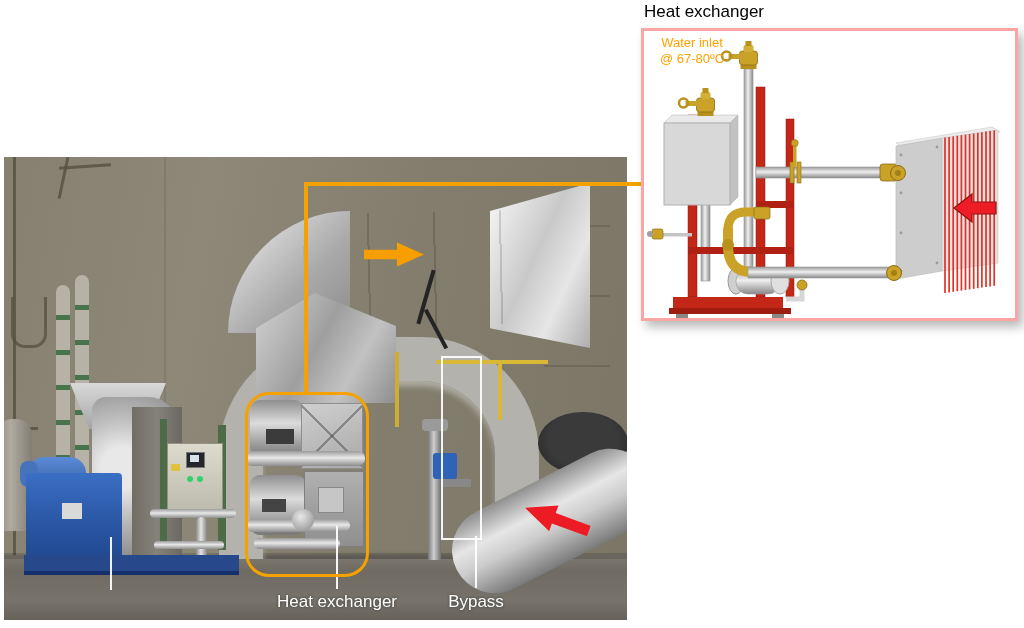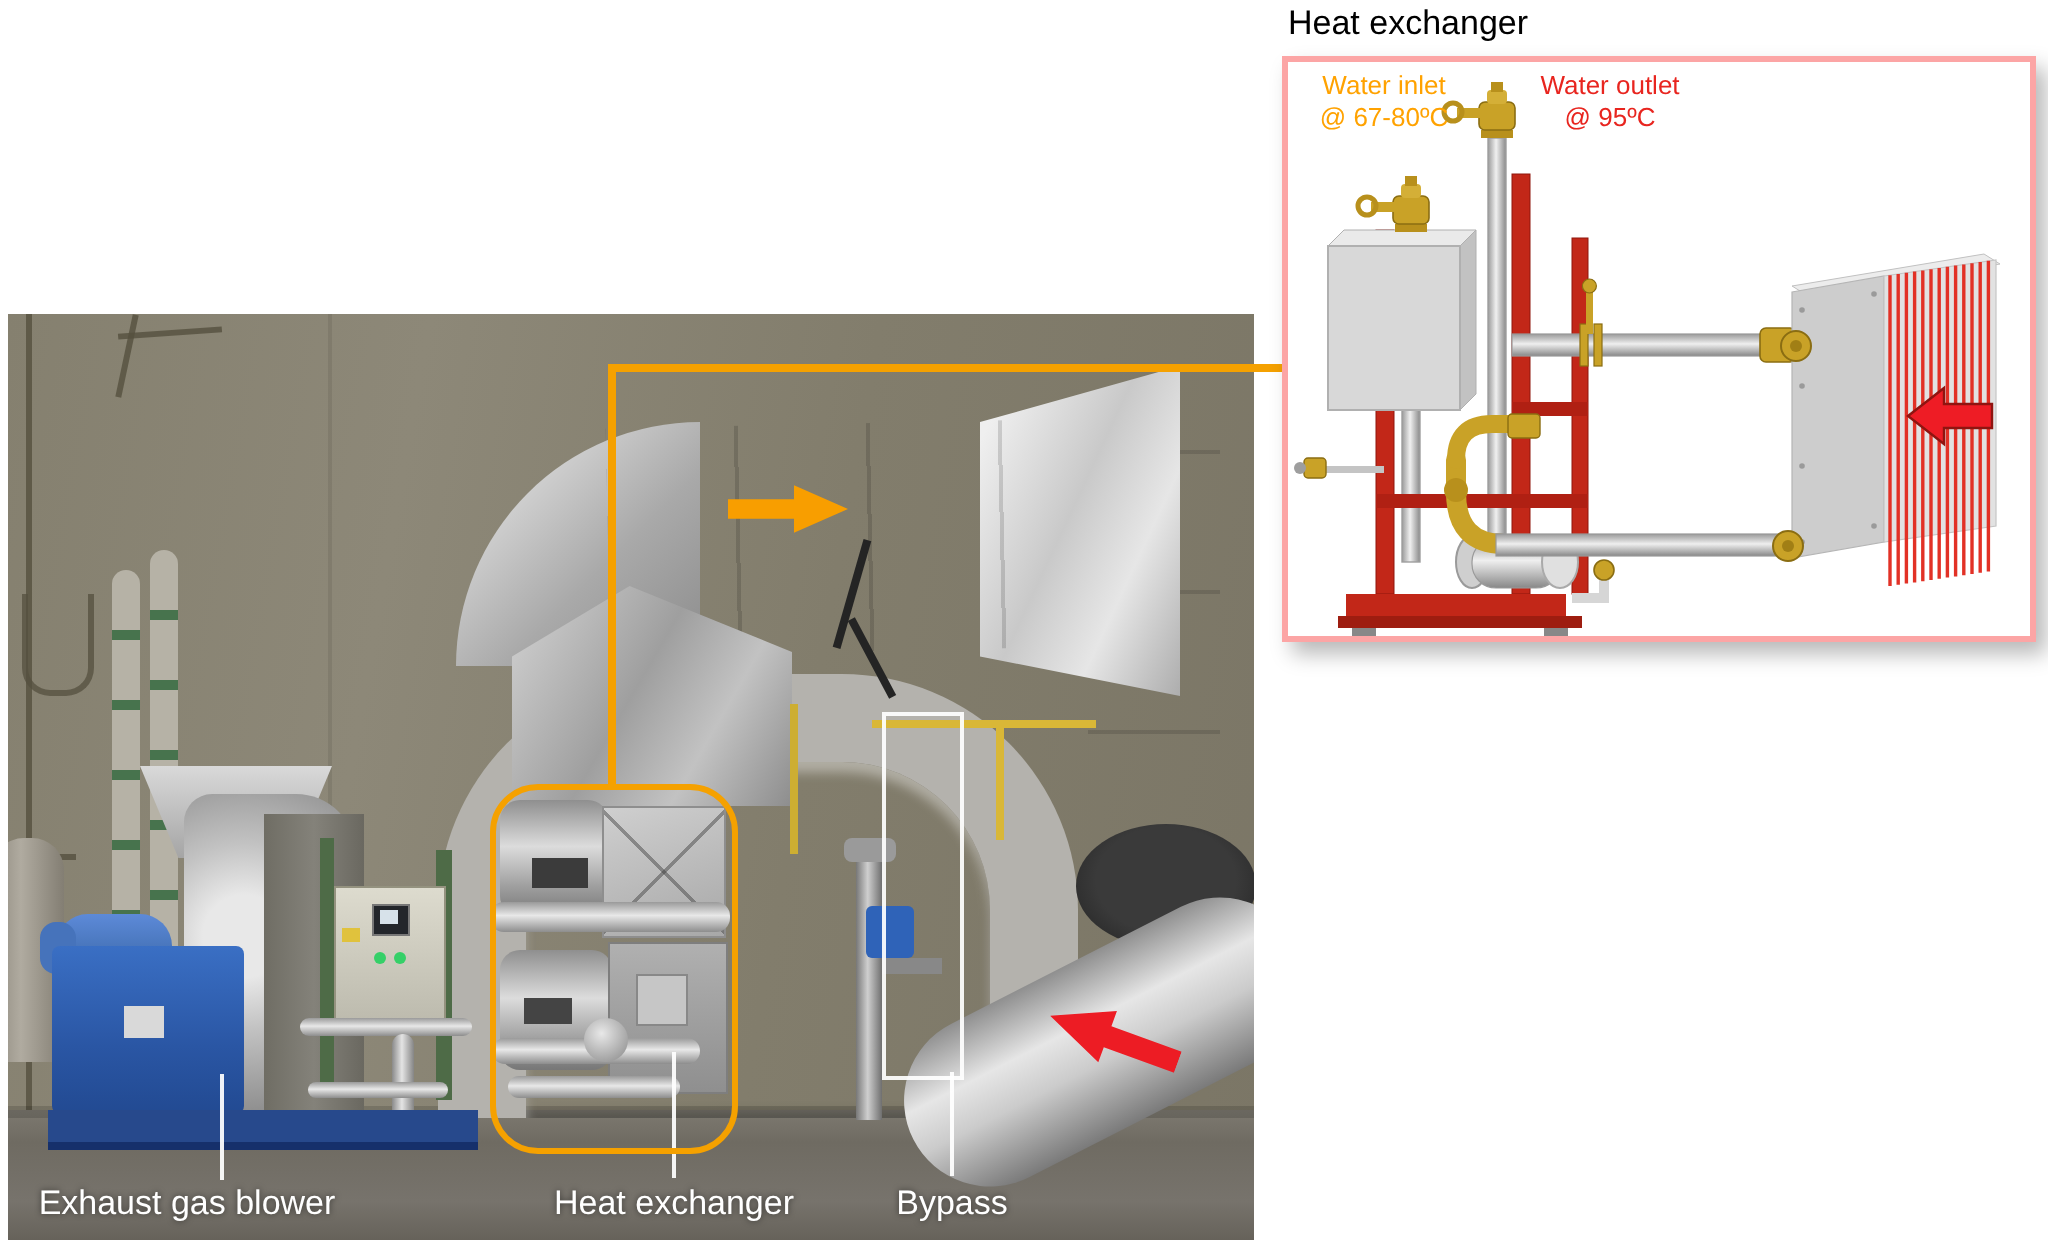--- a/index.html
+++ b/index.html
@@ -118,21 +118,20 @@
   <div class="abs" style="left:245px;top:392px;width:118px;height:179px;border:3px solid #F5A100;border-radius:24px;z-index:10;"></div>
 
   <div class="abs" style="left:441px;top:356px;width:37px;height:180px;border:2px solid rgba(255,255,255,.92);z-index:9;"></div>
   <div class="abs whiteline" style="left:475px;top:536px;width:2px;height:52px;z-index:9;"></div>
   <div class="abs whiteline" style="left:110px;top:537px;width:2px;height:53px;z-index:9;"></div>
   <div class="abs whiteline" style="left:336px;top:526px;width:2px;height:63px;z-index:9;"></div>
 
   <div class="abs arrow-right" style="left:364px;top:241px;width:60px;height:27px;background:#F89E00;filter:drop-shadow(0 0 1px #8a5200);z-index:8;"></div>
   <div class="abs arrow-left" style="left:523px;top:504px;width:68px;height:31px;background:#ED1C24;transform:rotate(20deg);filter:drop-shadow(0 0 1px #6b0d0d);z-index:8;"></div>
 
-  <div class="abs photo-label" style="left:6px;top:592px;width:175px;z-index:11;">Exhaust gas blower</div>
   <div class="abs photo-label" style="left:266px;top:592px;width:142px;z-index:11;">Heat exchanger</div>
   <div class="abs photo-label" style="left:440px;top:592px;width:72px;z-index:11;">Bypass</div>
 
   <div class="abs" id="inset-title" style="z-index:20;">Heat exchanger</div>
 
   <div class="abs" id="inset-panel" style="z-index:20;">
 
     <svg viewBox="0 0 371 287" width="371" height="287" style="position:absolute;left:0;top:0;">
       <defs>
         <linearGradient id="pipeH" x1="0" y1="0" x2="0" y2="1">
@@ -238,19 +237,15 @@
       <circle cx="6" cy="203" r="3" fill="#9e9e9e"></circle>
 
       <path d="M158,252 l0,16 l-16,0" stroke="#d6d6d6" stroke-width="5" fill="none"></path>
       <circle cx="158" cy="254" r="5" fill="#c9a227" stroke="#8a6d12" stroke-width="0.8"></circle>
     </svg>
 
     <div class="abs inset-label" style="left:8px;top:4px;width:80px;color:#FFA200;">
       <div>Water inlet</div>
       <div>@ 67-80ºC</div>
     </div>
-    <div class="abs inset-label" style="left:114px;top:4px;width:94px;color:#E8251F;">
-      <div>Water outlet</div>
-      <div>@ 95ºC</div>
-    </div>
   </div>
 
 </div>
 
 </body></html>

